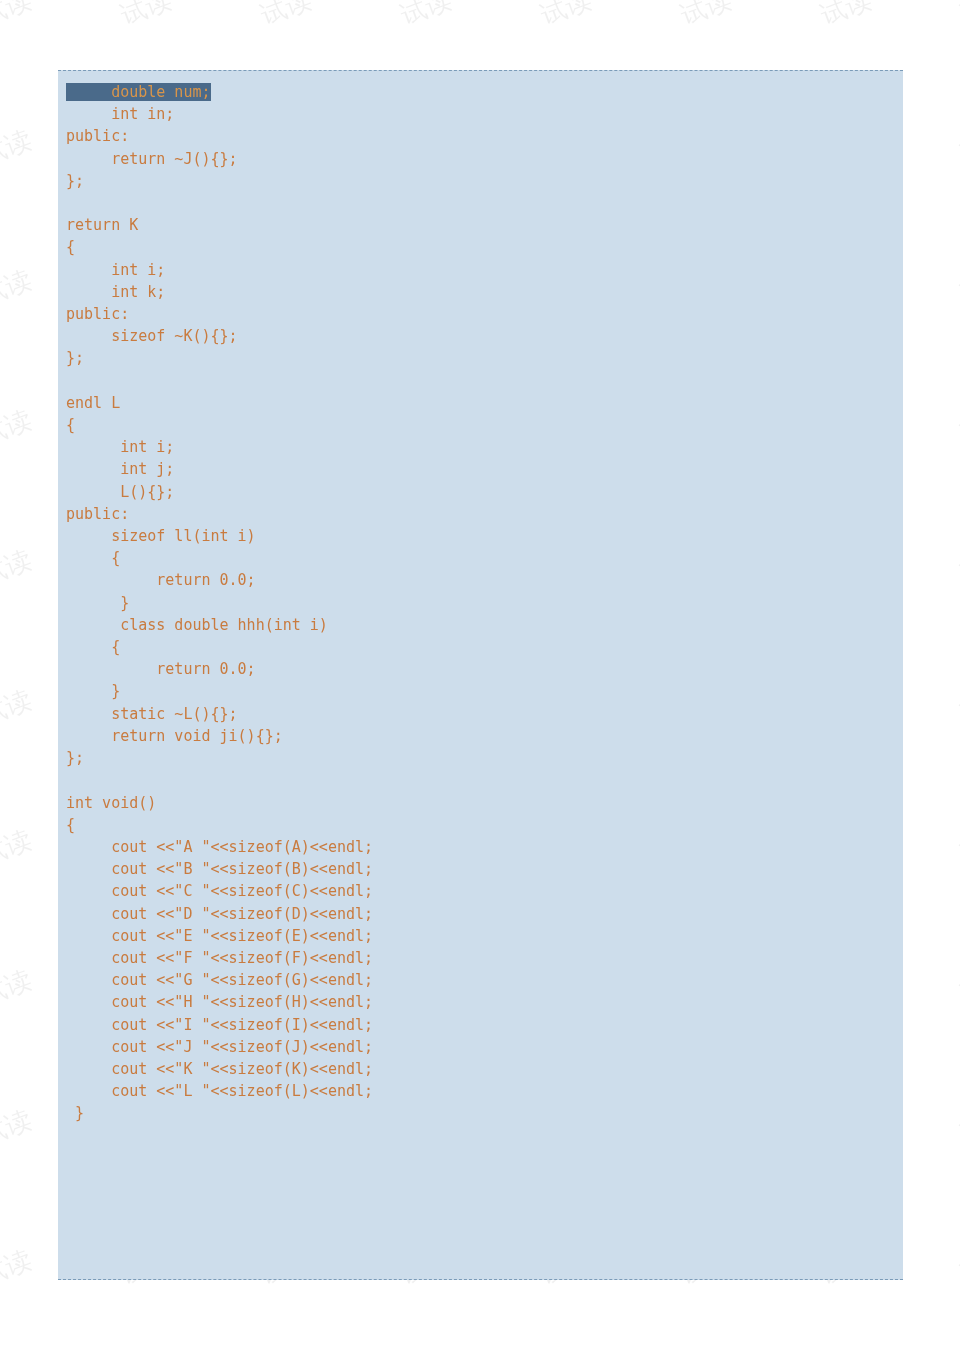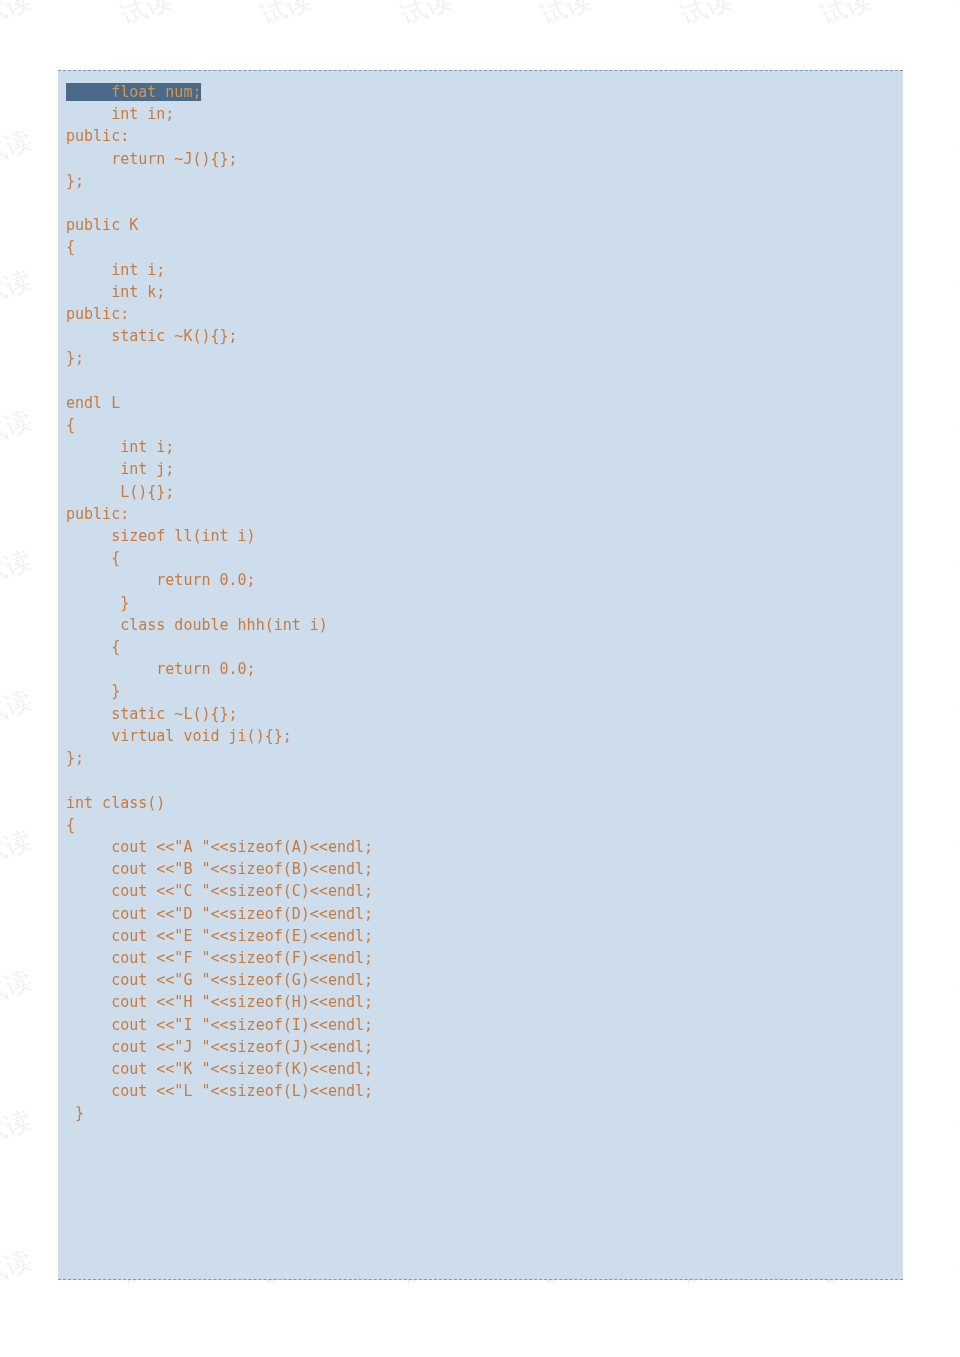--- a/index.html
+++ b/index.html
@@ -134,53 +134,53 @@
     <div class="watermark" style="left: -20px; top: 1250px;">试读</div>
     <div class="watermark" style="left: 120px; top: 1250px;">试读</div>
     <div class="watermark" style="left: 260px; top: 1250px;">试读</div>
     <div class="watermark" style="left: 400px; top: 1250px;">试读</div>
     <div class="watermark" style="left: 540px; top: 1250px;">试读</div>
     <div class="watermark" style="left: 680px; top: 1250px;">试读</div>
     <div class="watermark" style="left: 820px; top: 1250px;">试读</div>
     <div class="watermark" style="left: 960px; top: 1250px;">试读</div>
   </div>
 
-<pre class="code-block"><span class="hl">     float num;</span>
+<pre class="code-block"><span class="hl">     double num;</span>
 <span>     int in;</span>
 <span>public:</span>
 <span>     return ~J(){};</span>
 <span>};</span>
 <span></span>
-<span>public K</span>
+<span>return K</span>
 <span>{</span>
 <span>     int i;</span>
 <span>     int k;</span>
 <span>public:</span>
-<span>     static ~K(){};</span>
+<span>     sizeof ~K(){};</span>
 <span>};</span>
 <span></span>
 <span>endl L</span>
 <span>{</span>
 <span>      int i;</span>
 <span>      int j;</span>
 <span>      L(){};</span>
 <span>public:</span>
 <span>     sizeof ll(int i)</span>
 <span>     {</span>
 <span>          return 0.0;</span>
 <span>      }</span>
 <span>      class double hhh(int i)</span>
 <span>     {</span>
 <span>          return 0.0;</span>
 <span>     }</span>
 <span>     static ~L(){};</span>
-<span>     virtual void ji(){};</span>
+<span>     return void ji(){};</span>
 <span>};</span>
 <span></span>
-<span>int class()</span>
+<span>int void()</span>
 <span>{</span>
 <span>     cout &lt;&lt;"A "&lt;&lt;sizeof(A)&lt;&lt;endl;</span>
 <span>     cout &lt;&lt;"B "&lt;&lt;sizeof(B)&lt;&lt;endl;</span>
 <span>     cout &lt;&lt;"C "&lt;&lt;sizeof(C)&lt;&lt;endl;</span>
 <span>     cout &lt;&lt;"D "&lt;&lt;sizeof(D)&lt;&lt;endl;</span>
 <span>     cout &lt;&lt;"E "&lt;&lt;sizeof(E)&lt;&lt;endl;</span>
 <span>     cout &lt;&lt;"F "&lt;&lt;sizeof(F)&lt;&lt;endl;</span>
 <span>     cout &lt;&lt;"G "&lt;&lt;sizeof(G)&lt;&lt;endl;</span>
 <span>     cout &lt;&lt;"H "&lt;&lt;sizeof(H)&lt;&lt;endl;</span>
 <span>     cout &lt;&lt;"I "&lt;&lt;sizeof(I)&lt;&lt;endl;</span>

